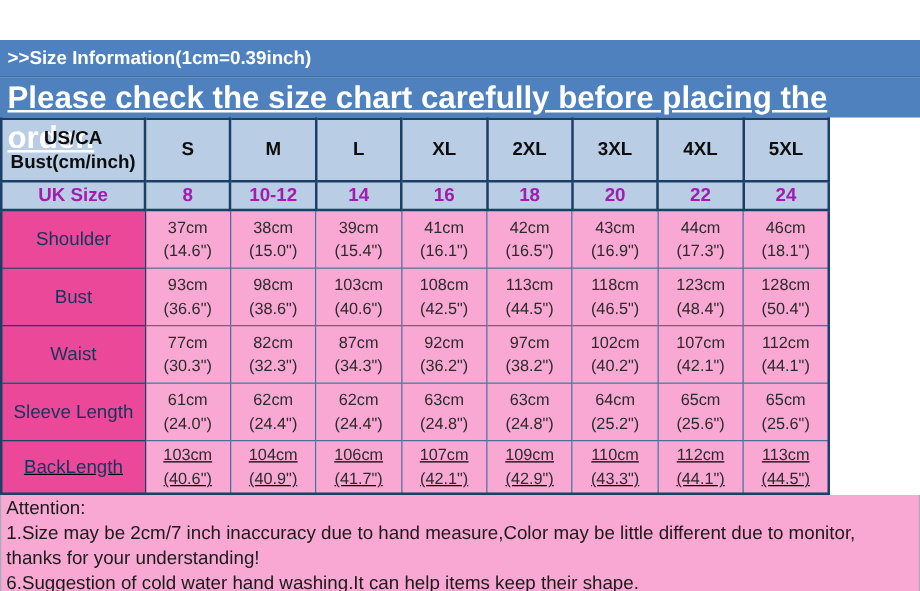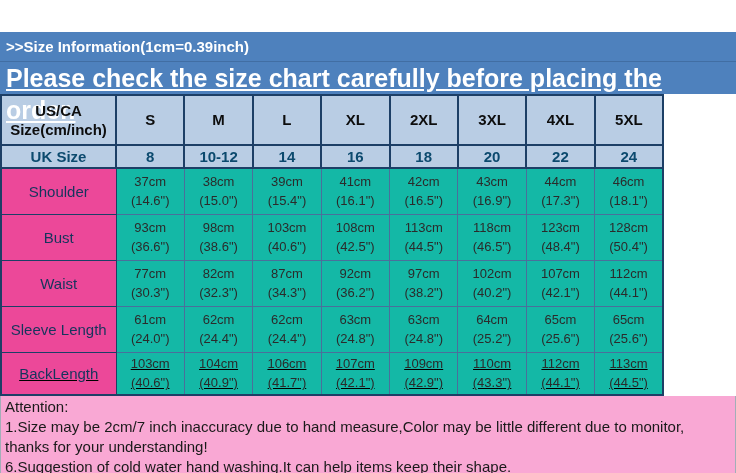--- a/index.html
+++ b/index.html
@@ -21,31 +21,31 @@
   }
   .size-table th,.size-table td{
     padding:0;text-align:center;vertical-align:middle;
     font-family:"Liberation Sans",sans-serif;
   }
   .size-table thead th{
     background:#b9cde4;color:#0d0d0d;font-weight:bold;font-size:15px;
     border:2px solid #1d3f66;height:48px;line-height:1.3;
   }
   .size-table tr.size-row th, .size-table tr.size-row td{
-    background:#b9cde4;color:#0c4a6e;font-weight:bold;font-size:15px;
+    background:#b9cde4;color:#a21caf;font-weight:bold;font-size:15px;
     border:2px solid #1d3f66;height:21px;
   }
   .size-table tr.meas-row{height:46px;}
   .size-table tr.meas-row:last-child{height:43px;text-decoration:underline;}
   .size-table tr.meas-row th{
     background:#ec4899;color:#15355c;font-weight:normal;font-size:15px;
     border:1px solid #1d3f66;
   }
   .size-table tr.meas-row td{
-    background:#14b8a6;color:#2b2b2b;font-size:13px;
+    background:#f9a8d4;color:#2b2b2b;font-size:13px;
     border:1px solid #4a6f9b;
   }
   .size-table tr.meas-row td div{line-height:19px;}
   .attention{
     box-sizing:border-box;width:736px;height:86px;
     border:1px solid #a3aeb8;border-top:none;
     padding:1px 4px 0 4px;color:#1a1a1a;background:#f9a8d4;
   }
   .attention .att-title{font-size:15px;line-height:20px;}
   .attention .att-line{font-size:15px;line-height:20px;}
@@ -66,21 +66,21 @@
         <col>
         <col>
         <col>
         <col>
         <col>
       </colgroup>
     <thead>
         <tr>
           <th>
             <div>US/CA</div>
-            <div>Size(cm/inch)</div>
+            <div>Bust(cm/inch)</div>
           </th>
           <th>S</th>
           <th>M</th>
           <th>L</th>
           <th>XL</th>
           <th>2XL</th>
           <th>3XL</th>
           <th>4XL</th>
           <th>5XL</th>
         </tr>

